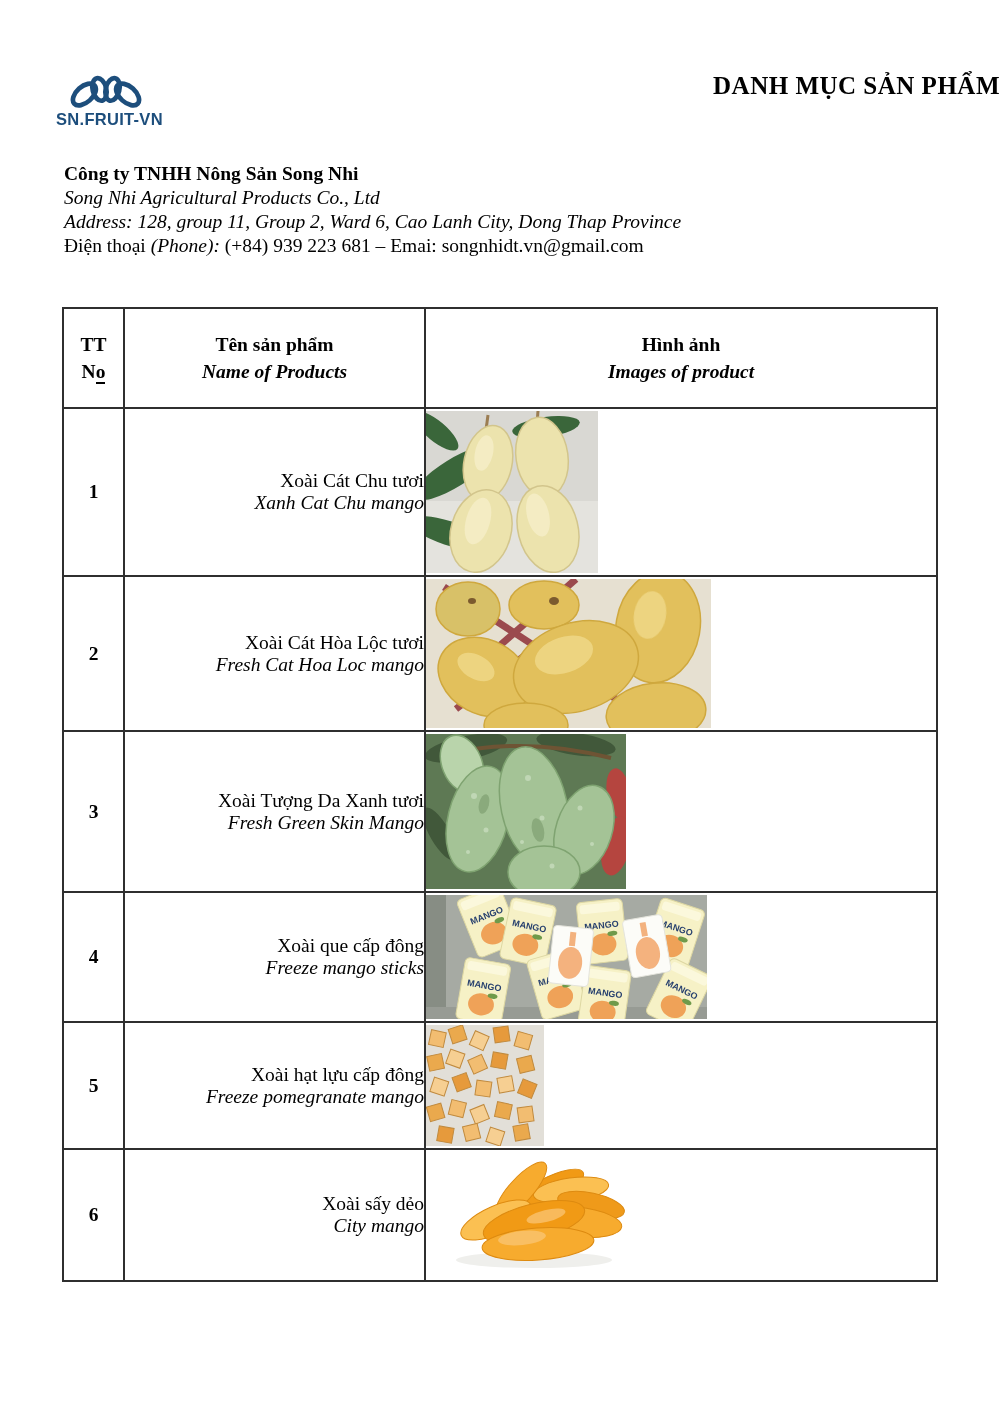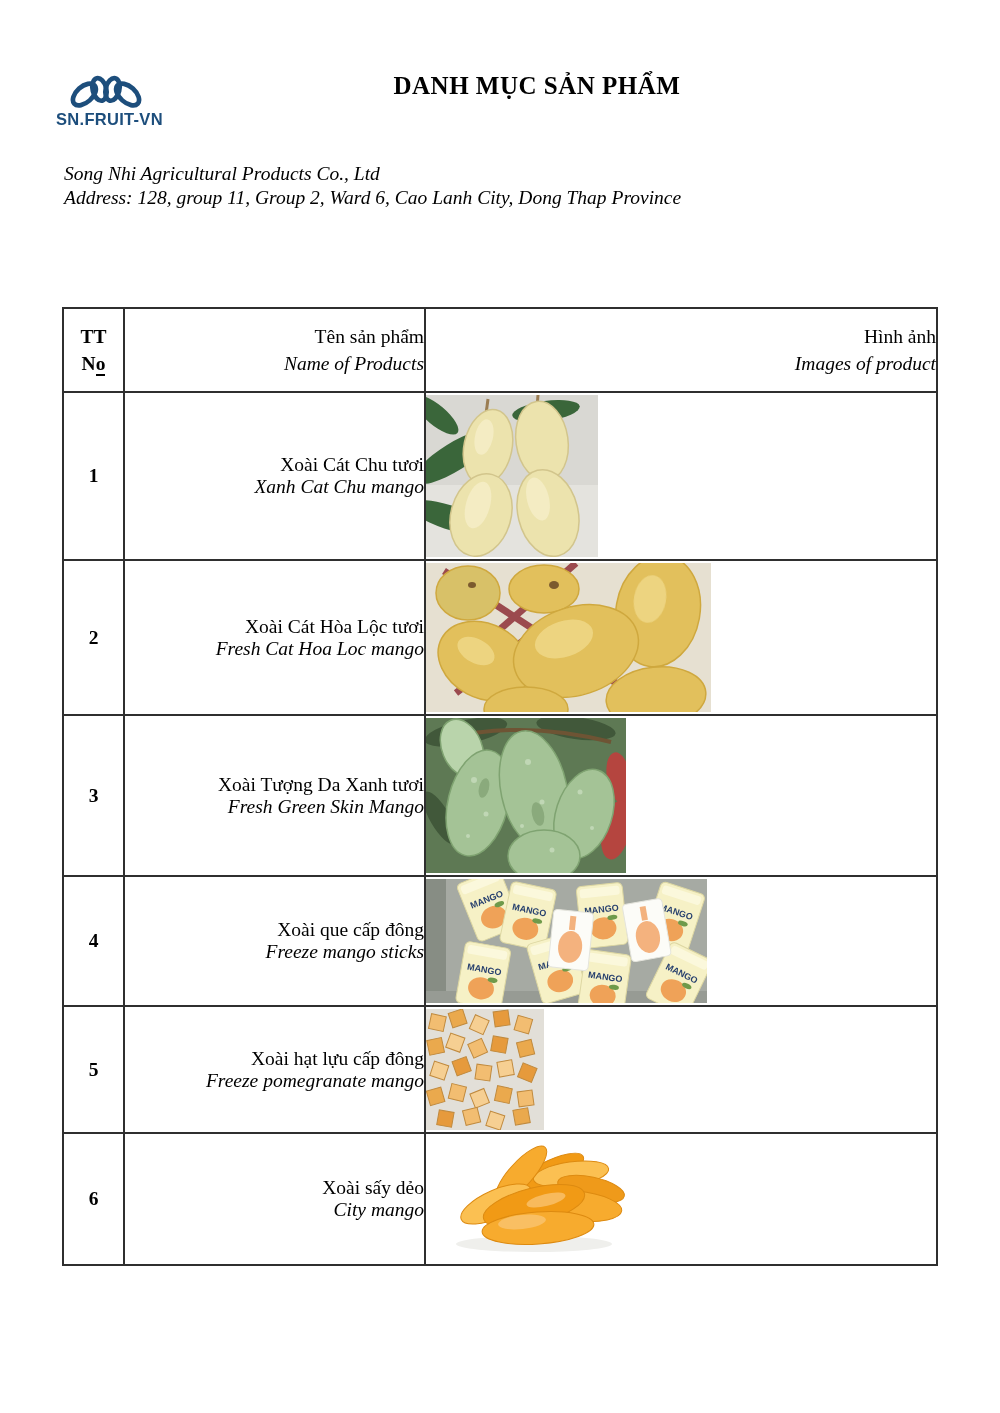--- a/index.html
+++ b/index.html
@@ -14,46 +14,46 @@
   
   .logo{position:absolute;left:56px;top:68px;width:100px;text-align:center;}
   .logo svg{display:block;margin:0 auto;}
   .logo-text{
     font-family:"Liberation Sans", sans-serif;
     font-weight:bold;font-size:16.5px;letter-spacing:.3px;
     color:#1d4e7c;margin-top:2px;white-space:nowrap;
   }
   
   .title-block{position:absolute;top:72px;left:0;width:100%;text-align:center;padding-left:74px;box-sizing:border-box;}
-  .title-vi{font-size:25px;font-weight:bold;letter-spacing:.5px;}
+  .title-vi{font-size:25px;font-weight:bold;letter-spacing:.5px;text-align:right;}
   .title-en{font-size:24px;font-weight:bold;font-style:italic;margin-top:3px;}
   
   .company{position:absolute;left:64px;top:162px;font-size:19.5px;line-height:24px;}
   .c-bold{font-weight:bold;}
   .c-italic{font-style:italic;}
   
   table.products{
     position:absolute;left:62px;top:307px;
     border-collapse:collapse;table-layout:fixed;width:874px;
   }
   table.products td{
     border:2px solid #2f2f2f;
     padding:0;vertical-align:middle;
     font-size:19.5px;
   }
   td.no-cell{text-align:center;font-weight:bold;}
   td.name-cell{text-align:right;}
   .name-vi{display:block;}
   .name-en{display:block;font-style:italic;}
   td.img-cell{padding:2px 2px 2px 3px;}
-  .hdr{text-align:right;font-weight:normal;line-height:27px;}
+  .hdr{text-align:center;font-weight:bold;line-height:27px;}
   .hdr .en{font-style:italic;}
   .hdr-no{font-weight:bold;line-height:27px;text-align:center;}
   .u-o{display:inline-block;border-bottom:2px solid #000;line-height:.95;}
-  tr.hrow{height:84px;}
+  tr.hrow{height:100px;}
   tr.r1{height:168px;} tr.r2{height:155px;} tr.r3{height:161px;}
   tr.r4{height:130px;} tr.r5{height:127px;} tr.r6{height:132px;}
   .photo{display:block;}
   .photo svg{display:block;}
   .photo6{padding:4px 0 0 6px;}
 </style>
 </head>
 <body>
 
 <div class="page">
@@ -68,22 +68,24 @@
       </g>
     </svg>
     <div class="logo-text">SN.FRUIT-VN</div>
   </div>
 
   <div class="title-block">
     <div class="title-vi">DANH MỤC SẢN PHẨM</div>
   </div>
 
   <div class="company">
+    <div class="c-bold">Công ty TNHH Nông Sản Song Nhi</div>
     <div class="c-italic">Song Nhi Agricultural Products Co., Ltd</div>
     <div class="c-italic">Address: 128, group 11, Group 2, Ward 6, Cao Lanh City, Dong Thap Province</div>
+    <div><span>Điện thoại </span><span class="c-italic">(Phone):</span><span> (+84) 939 223 681 – Emai: songnhidt.vn@gmail.com</span></div>
   </div>
 
   <table class="products">
     <colgroup>
         <col style="width:61px">
         <col style="width:301px">
         <col style="width:512px">
       </colgroup>
 
     <tbody>

